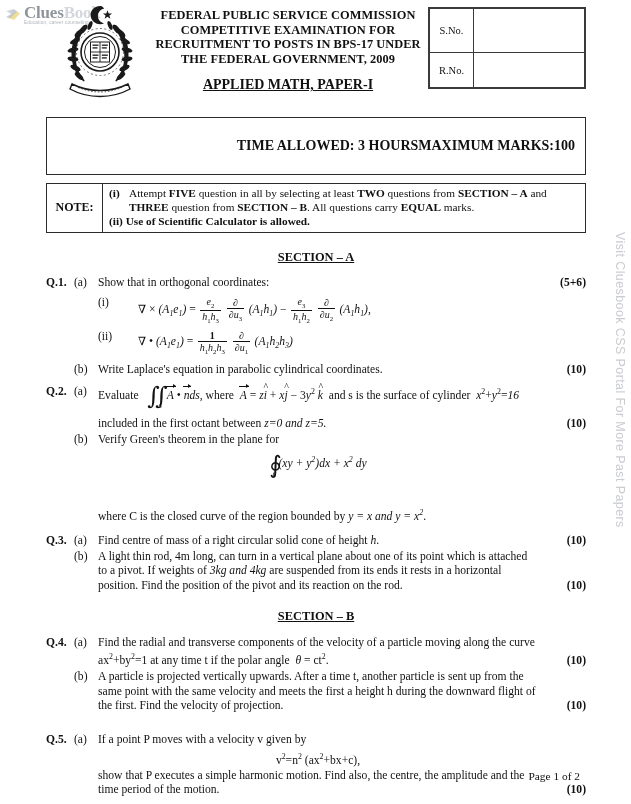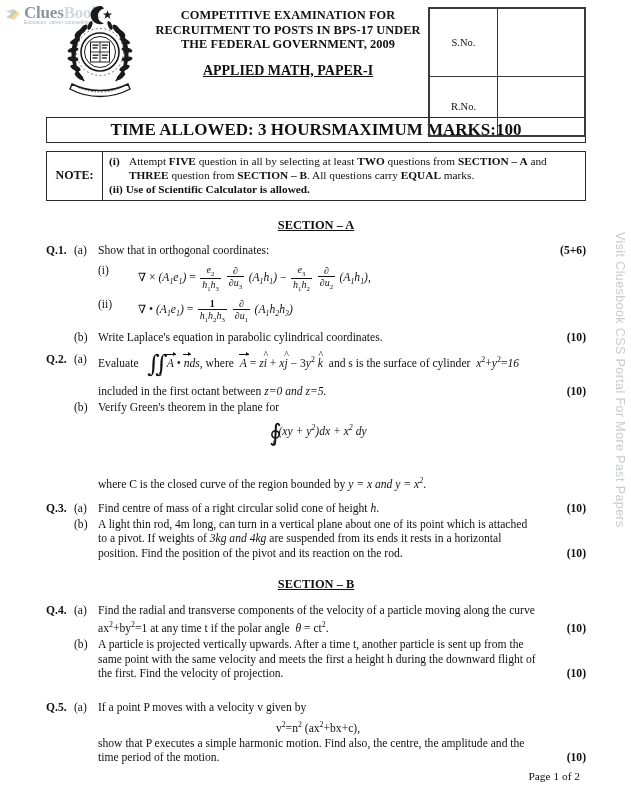--- a/index.html
+++ b/index.html
@@ -123,42 +123,42 @@
     right: 0px;
     top: 7px;
     width: 156px;
     border: 1.2px solid #3a3a3a;
     border-collapse: collapse;
     font-size: 10.5px;
   }
   .sno-box table { border-collapse: collapse; width: 100%; }
   .sno-box td {
     border: 1.2px solid #3a3a3a;
-    padding: 12px;
+    padding: 0;
     height: 34px;
     vertical-align: middle;
   }
   .sno-box td.lbl {
     width: 43px;
     text-align: center;
     font-size: 10.5px;
   }
   .sno-box tr:first-child td { height: 43px; }
   .sno-box tr:first-child td.lbl { vertical-align: middle; }
 
   
   .time-bar {
     border: 1.4px solid #2b2b2b;
     height: 24px;
     display: flex;
     align-items: center;
-    justify-content: center;
-    padding: 0 10px;
+    justify-content: flex-end;
+    padding: 16px 10px;
     font-weight: bold;
-    font-size: 17px;
+    font-size: 14px;
     margin-top: 9px;
   }
 
   
   .note-box {
     border: 1.4px solid #2b2b2b;
     display: flex;
     margin-top: 8px;
     font-size: 11.3px;
     line-height: 13.6px;
@@ -339,20 +339,21 @@
         </g>
 
         <circle cx="46" cy="50" r="23.5" fill="none" stroke="#3a3a3a" stroke-width=".7" stroke-dasharray="2 2.4"></circle>
 
         <path d="M18 82c10 5 18 6.5 28 6.5S64 87 74 82l2 5c-10 5.5-19 7.5-30 7.5S26 92.5 16 87l2-5z" fill="none" stroke="#1a1a1a" stroke-width="1.4"></path>
         <path d="M24 85.4c9 3.6 15 4.6 22 4.6s13-1 22-4.6" fill="none" stroke="#3a3a3a" stroke-width=".8" stroke-dasharray="1.6 1.8"></path>
       </g>
     </svg>
 
     <div class="header-titles">
+      <div>FEDERAL PUBLIC SERVICE COMMISSION</div>
       <div>COMPETITIVE EXAMINATION FOR</div>
       <div>RECRUITMENT TO POSTS IN BPS-17 UNDER</div>
       <div>THE FEDERAL GOVERNMENT, 2009</div>
     </div>
     <div class="paper-title">APPLIED MATH, PAPER-I</div>
 
     <div class="sno-box">
       <table>
         <tbody>
             <tr>

